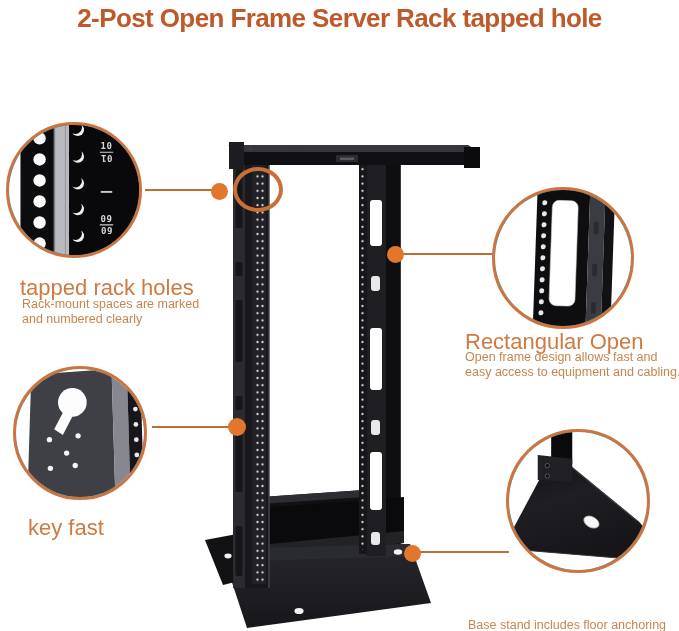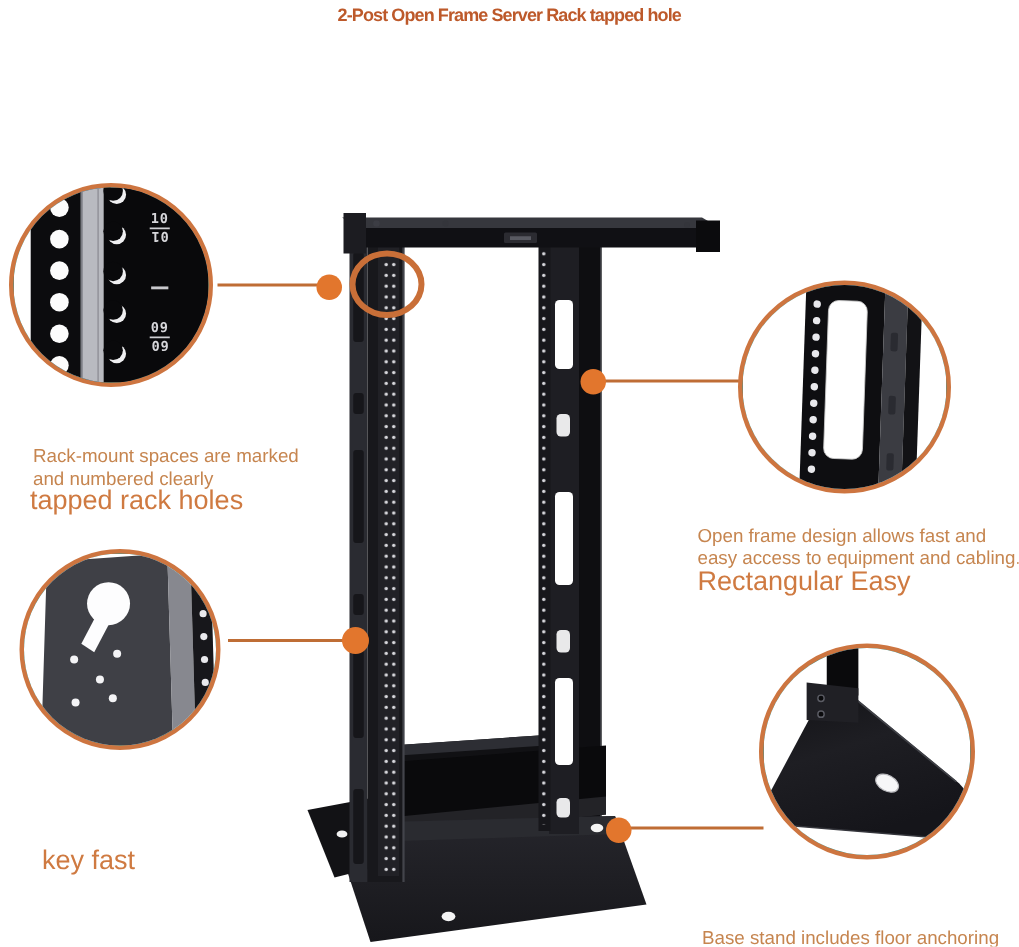--- a/index.html
+++ b/index.html
@@ -15,21 +15,21 @@
   html,body{background:#ffffff;}
   body{
     width:679px;height:631px;position:relative;overflow:hidden;
     font-family:"Liberation Sans","DejaVu Sans",sans-serif;
   }
   .stage{position:absolute;inset:0;}
 
   
   .title{
     position:absolute;top:3px;left:0;width:679px;text-align:center;
-    font-size:12px;font-weight:700;letter-spacing:-0.6px;color:var(--c-title);
+    font-size:26px;font-weight:700;letter-spacing:-0.6px;color:var(--c-title);
   }
   .subtitle{
     position:absolute;top:31px;left:60px;width:560px;text-align:center;
     font-size:23.5px;line-height:27px;color:var(--c-subtitle);font-weight:400;
   }
 
   
   .rack{position:absolute;left:0;top:0;z-index:1;}
 
   
@@ -45,21 +45,21 @@
     position:absolute;border-radius:50%;overflow:hidden;background:#0f766e;
     border:3px solid var(--c-ring);z-index:3;
   }
   .circle svg{display:block;width:100%;height:100%;}
   .c1{left:6px;top:122px;width:136px;height:136px;}
   .c2{left:492px;top:187px;width:142px;height:142px;}
   .c3{left:13px;top:366px;width:134px;height:134px;}
   .c4{left:506px;top:429px;width:144px;height:144px;}
 
   
-  .callout-label{position:absolute;font-size:18px;color:var(--c-label);z-index:3;white-space:nowrap;margin-top:48px;}
+  .callout-label{position:absolute;font-size:22px;color:var(--c-label);z-index:3;white-space:nowrap;}
   .callout-caption{position:absolute;font-size:12.5px;line-height:15px;color:var(--c-caption);z-index:3;}
   .lab1{left:20px;top:275px;}
   .cap1{left:22px;top:297px;width:178px;}
   .lab2{left:465px;top:329px;}
   .cap2{left:465px;top:350px;width:218px;}
   .lab3{left:28px;top:515px;}
   .cap3{left:28px;top:539px;width:200px;}
   .lab4{left:468px;top:578px;}
   .cap4{left:468px;top:599px;width:212px;margin-top:19px;}
 
@@ -263,20 +263,20 @@
       <polygon points="30,24 66,28 66,52 30,50" fill="#202025"></polygon>
       <circle cx="40" cy="35" r="2.2" fill="#0a0a0c" stroke="#5a5b63" stroke-width="1"></circle>
       <circle cx="40" cy="46" r="2.2" fill="#0a0a0c" stroke="#5a5b63" stroke-width="1"></circle>
       <ellipse cx="86" cy="94" rx="8.5" ry="5.5" transform="rotate(28 86 94)" fill="#f7f7f8" stroke="#b9b9bd" stroke-width="0.8"></ellipse>
     </svg>
   </div>
 
   <div class="callout-label lab1">tapped rack holes</div>
   <div class="callout-caption cap1">Rack-mount spaces are marked and numbered clearly</div>
 
-  <div class="callout-label lab2">Rectangular Easy</div>
+  <div class="callout-label lab2">Rectangular Open</div>
   <div class="callout-caption cap2">Open frame design allows fast and easy access to equipment and cabling.</div>
 
   <div class="callout-label lab3">key fast</div>
 
   <div class="callout-caption cap4">Base stand includes floor anchoring holes for added stability</div>
 
 </div>
 
 </body></html>

